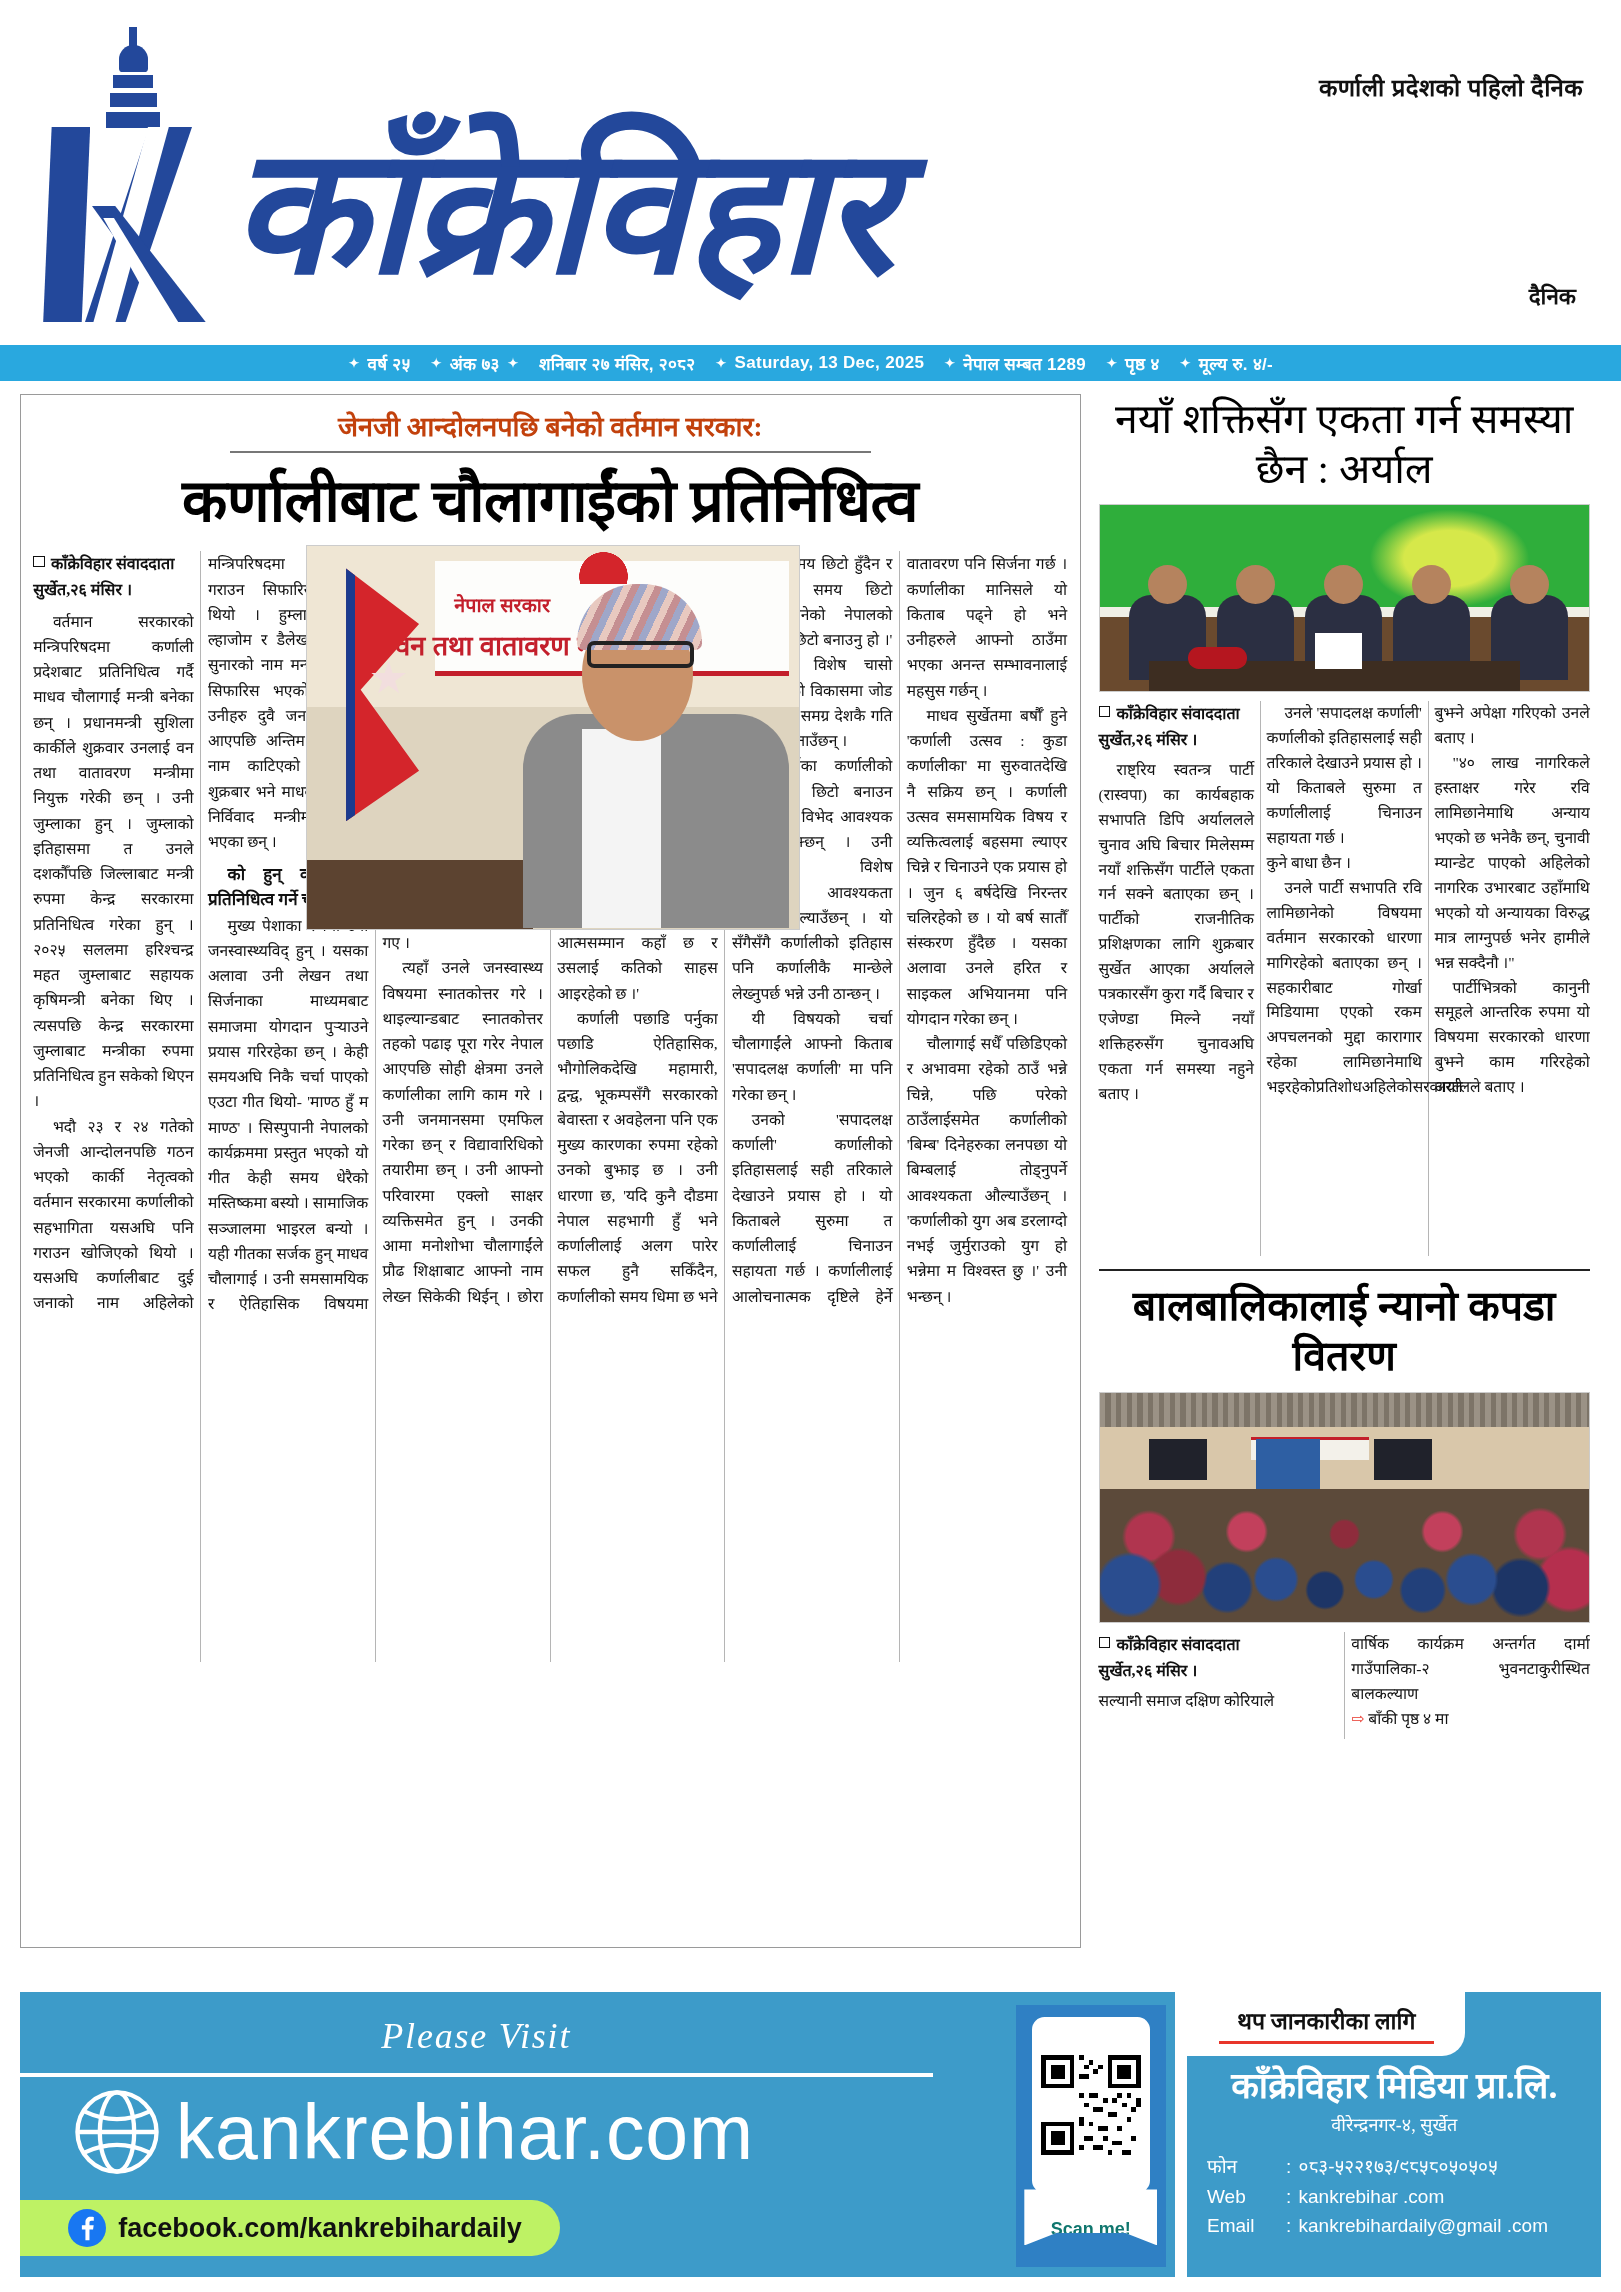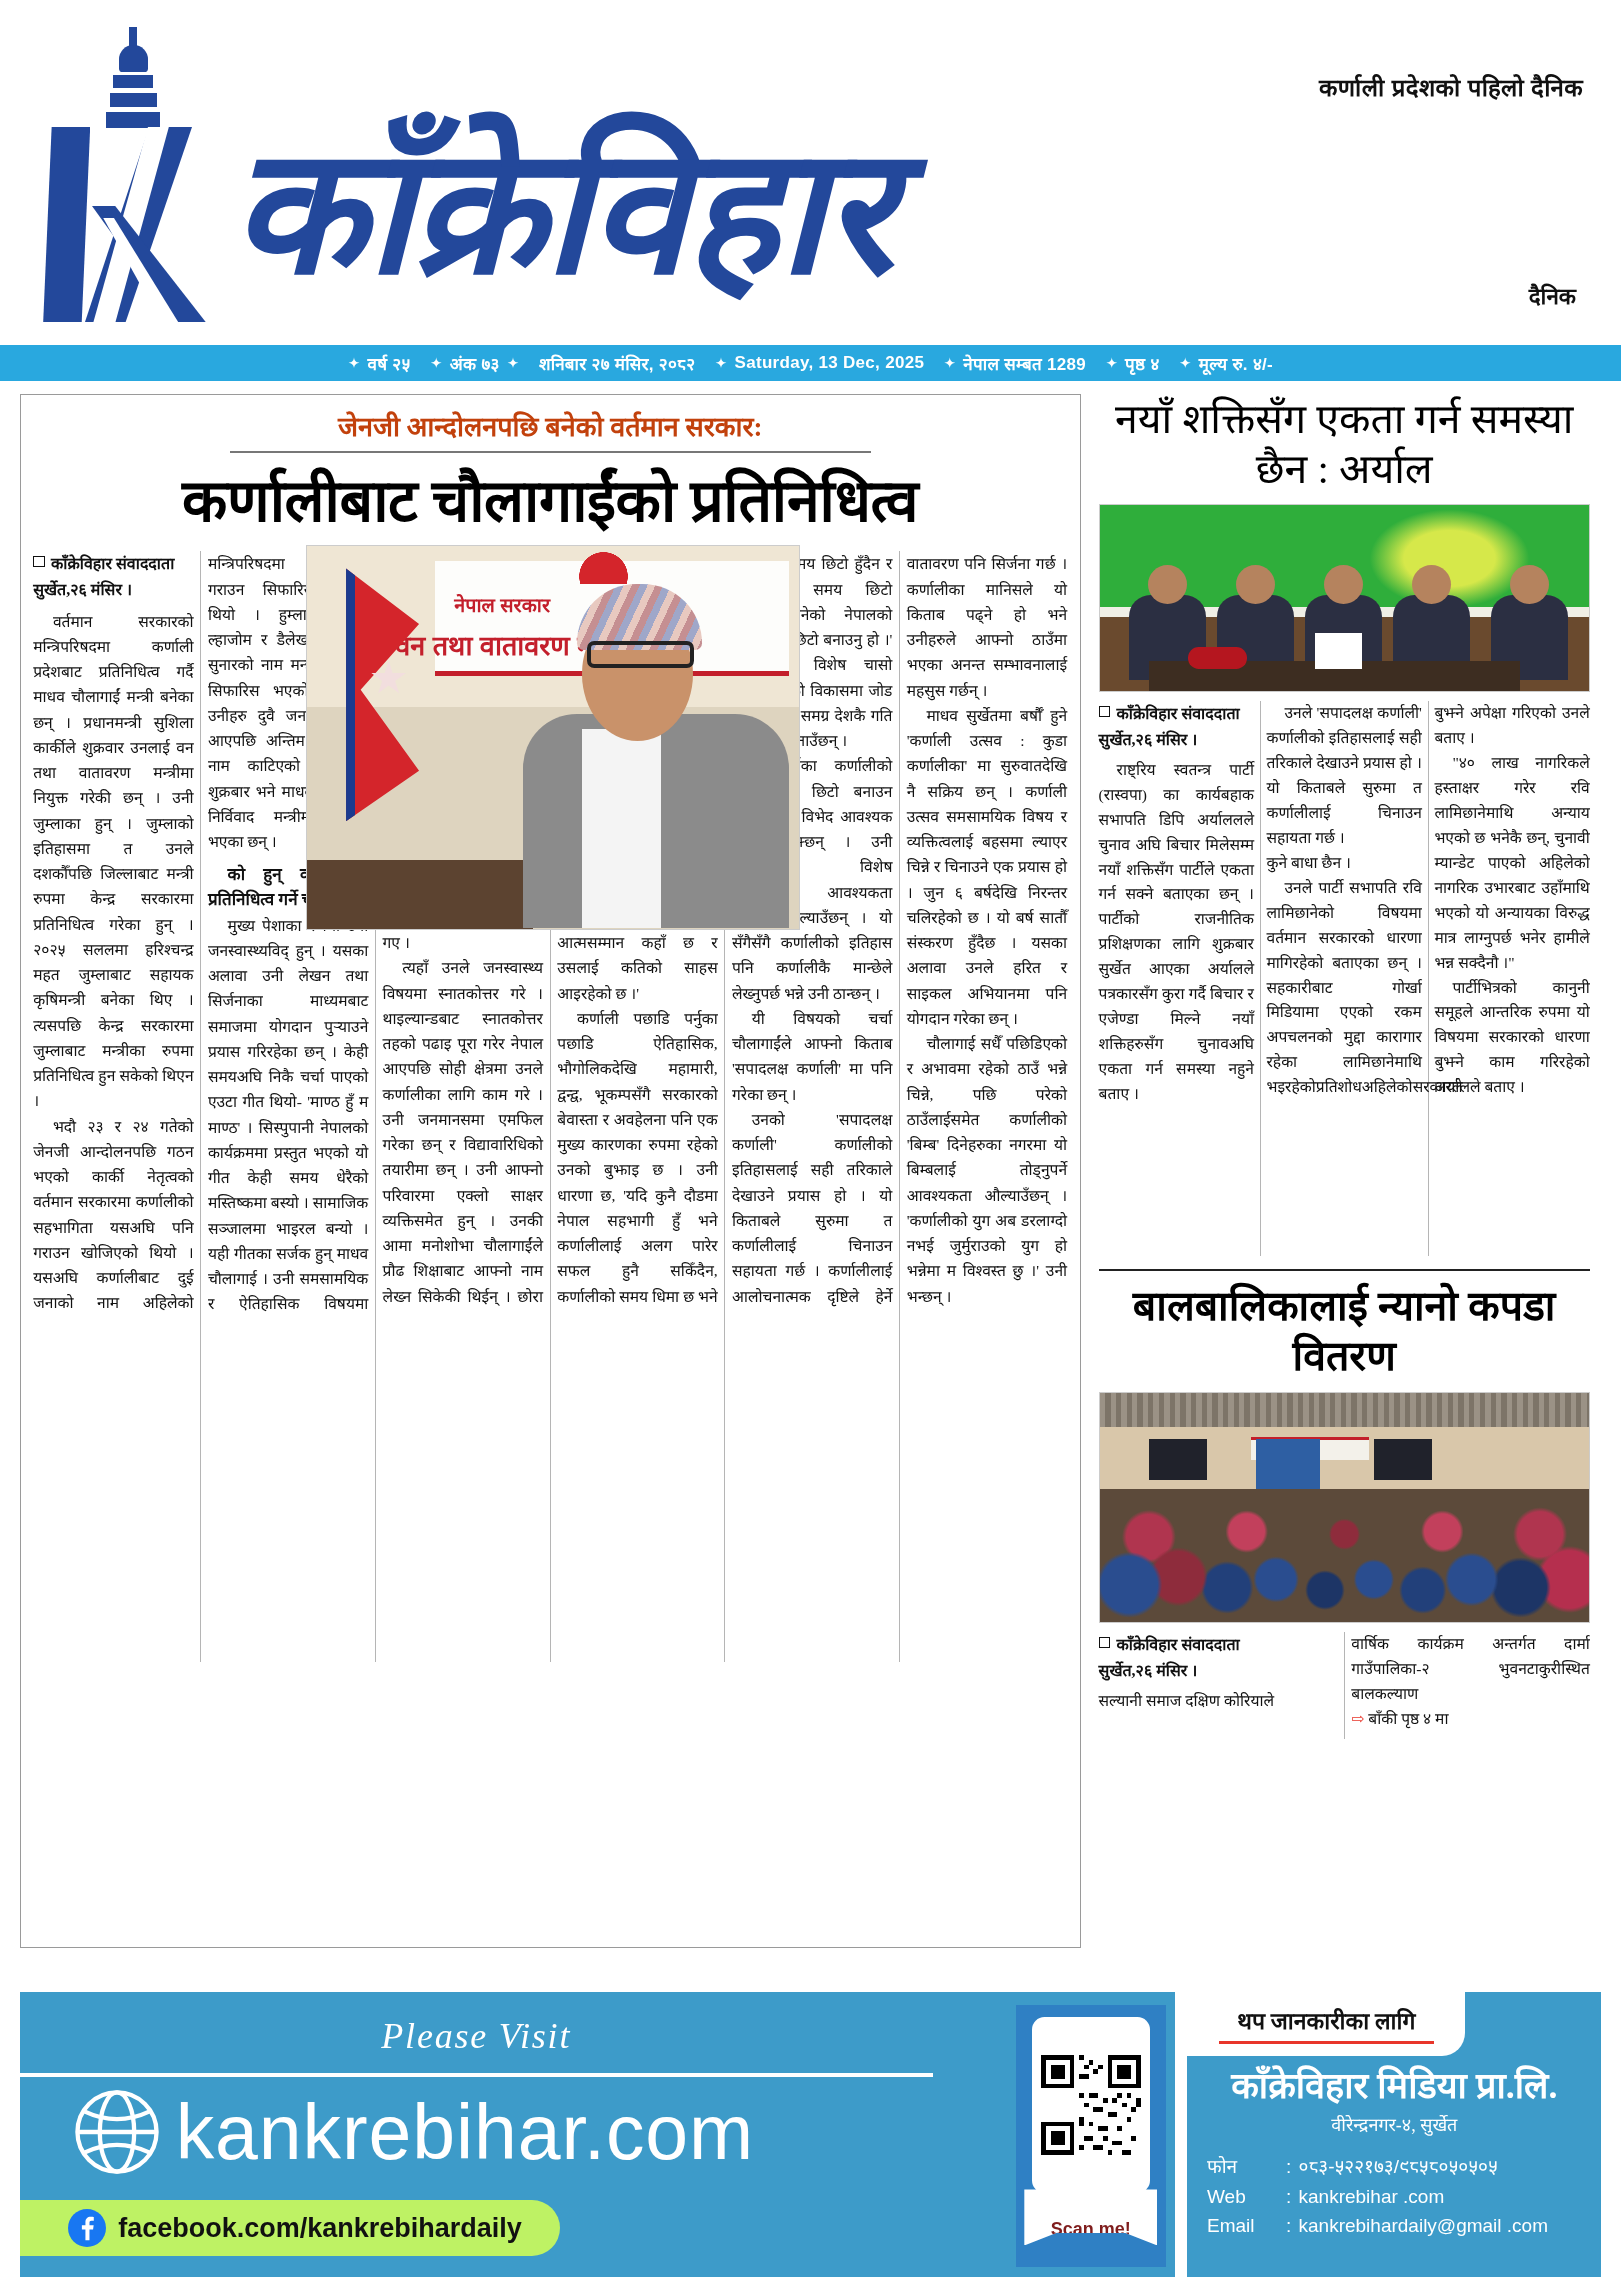--- a/index.html
+++ b/index.html
@@ -313,21 +313,21 @@
     display:flex; align-items:center; justify-content:center;
   }
   .qr-img { width: 100px; height: 100px; }
   .qr-ribbon {
     width: 133px; height: 56px; background:#fff; margin-top:-3.6px;
     display:flex; align-items:flex-end; justify-content:center;
     padding-bottom:5.4px;
     clip-path: polygon(0 0, 100% 0, 100% 100%, 76% 78%, 24% 78%, 0 100%);
   }
   .scanme {
-    font-size: 18px; font-weight: 700; color:#7f1d1d;
+    font-size: 18px; font-weight: 700; color:#0f766e;
     font-family:"Liberation Sans","DejaVu Sans",sans-serif;
   }
 
   .ad-right {
     width: 414px;
     position: relative;
     background: #3d9bc9;
   }
   .ar-tab {
     position:absolute; left:0; top:0; width: 278px; height: 64px;
@@ -519,21 +519,21 @@
 
         <p>मुख्य पेशाका रुपमा उनी जनस्वास्थ्यविद् हुन् । यसका अलावा उनी लेखन तथा सिर्जनाका माध्यमबाट समाजमा योगदान पुऱ्याउने प्रयास गरिरहेका छन् । केही समयअघि निकै चर्चा पाएको एउटा गीत थियो- 'माण्ठ हुँ म माण्ठ' । सिस्पुपानी नेपालको कार्यक्रममा प्रस्तुत भएको यो गीत केही समय धेरैको मस्तिष्कमा बस्यो । सामाजिक सञ्जालमा भाइरल बन्यो । यही गीतका सर्जक हुन् माधव चौलागाई । उनी समसामयिक र ऐतिहासिक विषयमा आफ्ना लेखमार्फत् कर्णाली चिनाउँदै आएका लेखक पनि हुन् । उनको 'सपादलक्ष कर्णाली' किताब पनि प्रकाशित छ । विशेषगरी माथिल्लो कर्णालीको इतिहास समेटिएको यही किताबमा उनले 'माण्ठ हुँ म माण्ठ' गीत समावेश गरेका थिए ।</p>
         <p>चौलागाईंले कक्षा १२ सम्मको पढाइ जुम्लामै पूरा गरेका थिए । त्यसपछि उनी स्नातक पढ्न सुर्खेत आएका थिए । छात्रवृत्तिमा स्नातकोत्तरपढ्नउनीथाइल्यान्डकोबैंककक गए ।</p>
         <p>त्यहाँ उनले जनस्वास्थ्य विषयमा स्नातकोत्तर गरे । थाइल्यान्डबाट स्नातकोत्तर तहको पढाइ पूरा गरेर नेपाल आएपछि सोही क्षेत्रमा उनले कर्णालीका लागि काम गरे । उनी जनमानसमा एमफिल गरेका छन् र विद्यावारिधिको तयारीमा छन् । उनी आफ्नो परिवारमा एक्लो साक्षर व्यक्तिसमेत हुन् । उनकी आमा मनोशोभा चौलागाईंले प्रौढ शिक्षाबाट आफ्नो नाम लेख्न सिकेकी थिईन् । छोरा माधव परिवारको पहिलो साक्षर व्यक्ति हुन् ।</p>
         <p>'जुम्लाबाट अन्यत्र पढ्न जाँदा सुरुमा त मलाई भट्का लागेकासी हुन्थ्यो, म मानिसहरुसँग बोल्दिन पनि थिएँ । नेपालका साथीहरुले त मलाई जुम्ली भनेर हाेच्याउँथे । बिस्तारै सबै डर र होच्याउने कुराबाट म माथि उठ्दै गएँ,' चौलागाईंले केही समयअघि एउटा अन्तरवार्तामा भनेका थिए, 'कर्णाली कति अगाडि र पछाडि छ भन्ने कुरा यहाँका मानिस कतै पुग्दा उसको आत्मसम्मान कहाँ छ र उसलाई कतिको साहस आइरहेको छ ।'</p>
         <p>कर्णाली पछाडि पर्नुका पछाडि ऐतिहासिक, भौगोलिकदेखि महामारी, द्वन्द्व, भूकम्पसँगै सरकारको बेवास्ता र अवहेलना पनि एक मुख्य कारणका रुपमा रहेको उनको बुझाइ छ । उनी धारणा छ, 'यदि कुनै दौडमा नेपाल सहभागी हुँ भने कर्णालीलाई अलग पारेर सफल हुनै सकिँदैन, कर्णालीको समय धिमा छ भने नेपालको समय छिटो हुँदैन र कर्णालीको समय छिटो बनाउनु भनेको नेपालको समय पनि छिटो बनाउनु हो ।' कर्णालीलाई विशेष चासो दिएर त्यसको विकासमा जोड दिने हो भने समग्र देशकै गति बढ्ने उनी बताउँछन् ।</p>
         <p>चौलागाईंका कर्णालीको भिमा गति छिटो बनाउन सकारात्मक विभेद आवश्यक रहेको बुझ्छन् । उनी कर्णालीलाई विशेष आरक्षणको आवश्यकता महसुस औल्याउँछन् । यो सँगैसँगै कर्णालीको इतिहास पनि कर्णालीकै मान्छेले लेख्नुपर्छ भन्ने उनी ठान्छन् ।</p>
         <p>यी विषयको चर्चा चौलागाईंले आफ्नो किताब 'सपादलक्ष कर्णाली' मा पनि गरेका छन् ।</p>
         <p>उनको 'सपादलक्ष कर्णाली' कर्णालीको इतिहासलाई सही तरिकाले देखाउने प्रयास हो । यो किताबले सुरुमा त कर्णालीलाई चिनाउन सहायता गर्छ । कर्णालीलाई आलोचनात्मक दृष्टिले हेर्ने वातावरण पनि सिर्जना गर्छ । कर्णालीका मानिसले यो किताब पढ्ने हो भने उनीहरुले आफ्नो ठाउँमा भएका अनन्त सम्भावनालाई महसुस गर्छन् ।</p>
         <p>माधव सुर्खेतमा बर्षौँ हुने 'कर्णाली उत्सव : कुडा कर्णालीका' मा सुरुवातदेखि नै सक्रिय छन् । कर्णाली उत्सव समसामयिक विषय र व्यक्तित्वलाई बहसमा ल्याएर चिन्ने र चिनाउने एक प्रयास हो । जुन ६ बर्षदेखि निरन्तर चलिरहेको छ । यो बर्ष सातौँ संस्करण हुँदैछ । यसका अलावा उनले हरित र साइकल अभियानमा पनि योगदान गरेका छन् ।</p>
-        <p>चौलागाई सधैँ पछिडिएको र अभावमा रहेको ठाउँ भन्ने चिन्ने, पछि परेको ठाउँलाईसमेत कर्णालीको 'बिम्ब' दिनेहरुका नगरमा यो बिम्बलाई तोड्नुपर्ने आवश्यकता औल्याउँछन् । 'कर्णालीको युग अब डरलाग्दो नभई जुर्मुराउको युग हो भन्नेमा म विश्वस्त छु ।' उनी भन्छन् ।</p>
+        <p>चौलागाई सधैँ पछिडिएको र अभावमा रहेको ठाउँ भन्ने चिन्ने, पछि परेको ठाउँलाईसमेत कर्णालीको 'बिम्ब' दिनेहरुका लनपछा यो बिम्बलाई तोड्नुपर्ने आवश्यकता औल्याउँछन् । 'कर्णालीको युग अब डरलाग्दो नभई जुर्मुराउको युग हो भन्नेमा म विश्वस्त छु ।' उनी भन्छन् ।</p>
       </div>
     </div>
 
     <div class="right-block">
 
       <h2 class="r-headline">नयाँ शक्तिसँग एकता गर्न समस्या छैन : अर्याल</h2>
 
       <div class="r-photo">
         <div class="pic-b">
           <div class="glow"></div>

